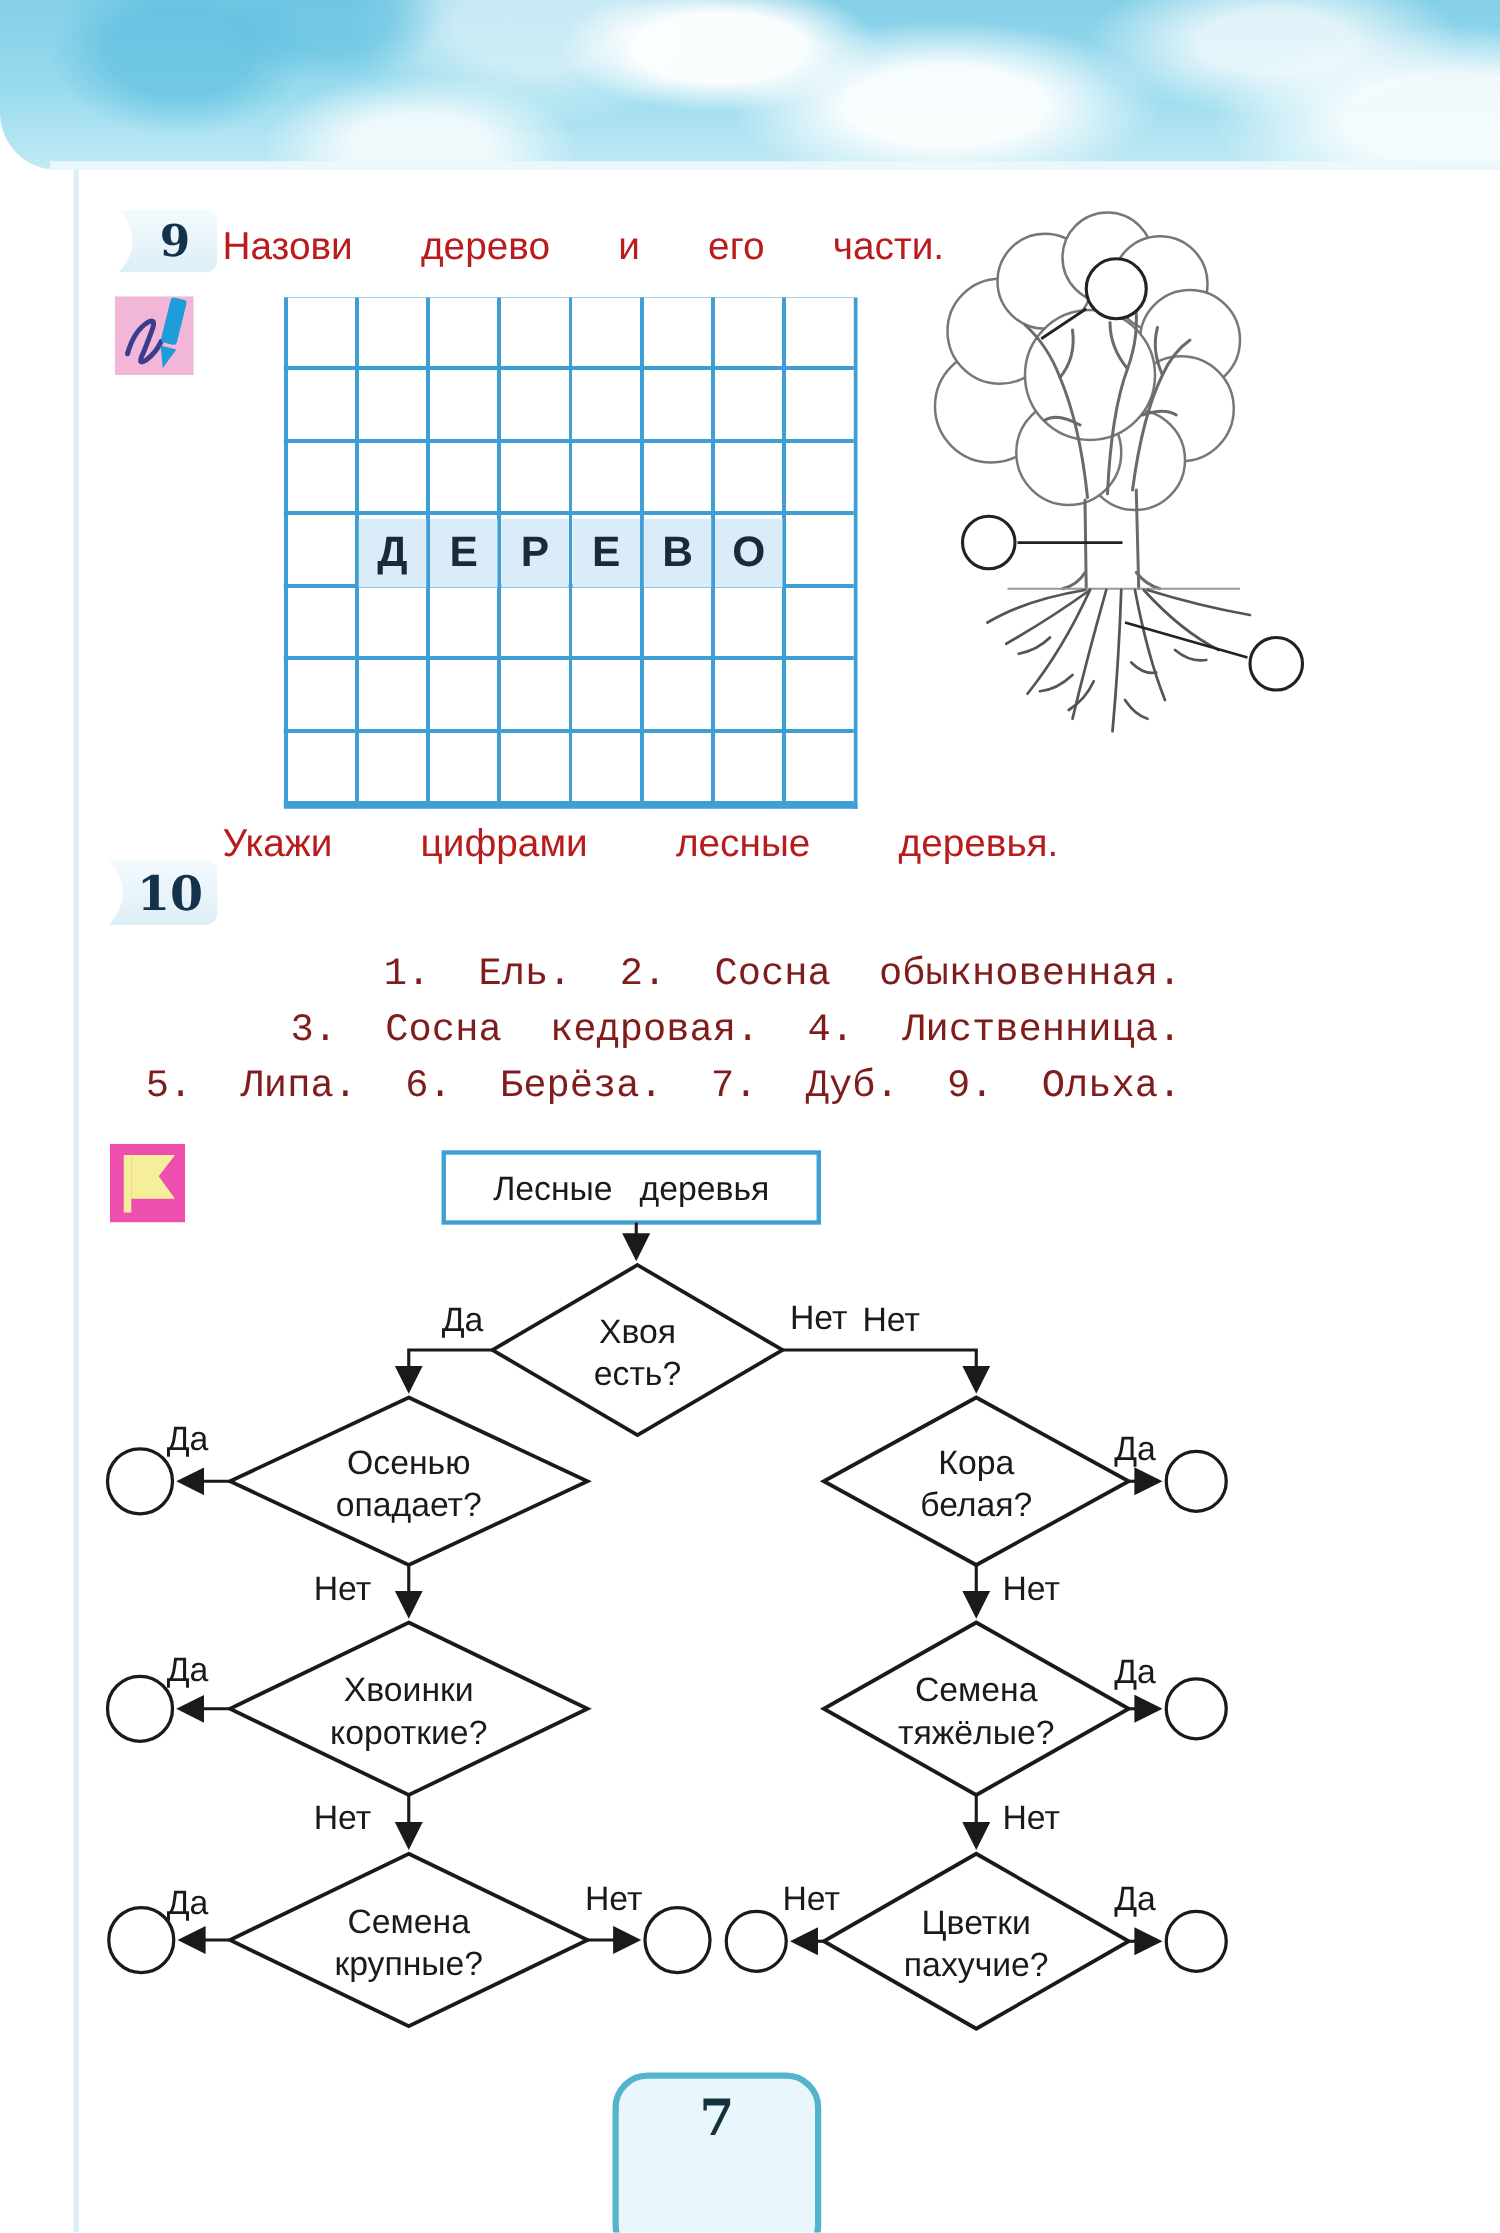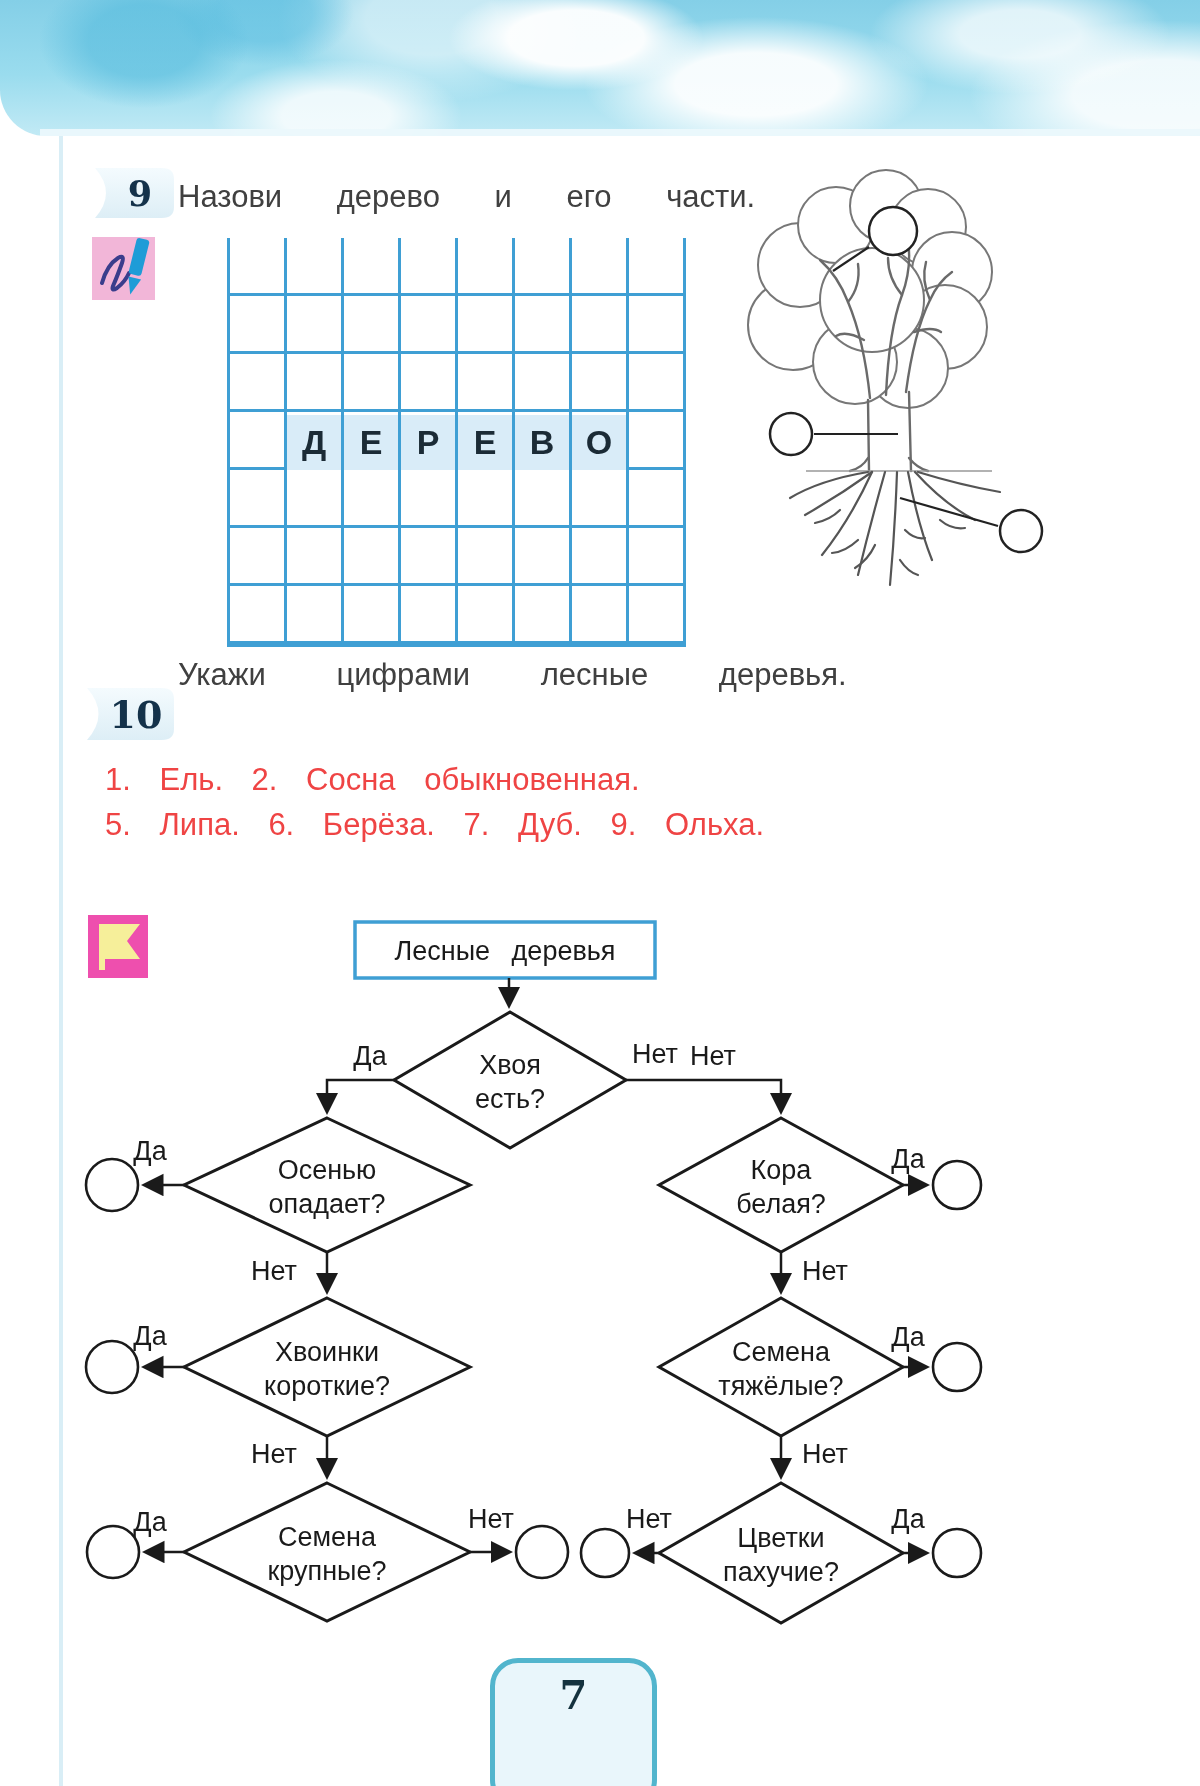--- a/index.html
+++ b/index.html
@@ -37,43 +37,43 @@
     position:absolute;left:0;top:0;width:100%;height:100%;
     display:flex;align-items:center;justify-content:center;
     font-family:"DejaVu Serif",serif;font-weight:bold;color:#14324a;
     padding-left:14px;box-sizing:border-box;
   }
   .badge9{left:92px;top:168px;width:82px;height:50px;}
   .badge9 .num{font-size:35px;}
   .badge10{left:84px;top:688px;width:90px;height:52px;}
   .badge10 .num{font-size:38px;}
   
-  .title{position:absolute;font-size:31px;color:#404040;white-space:nowrap;}
+  .title{position:absolute;font-size:31px;color:#b91c1c;white-space:nowrap;}
   .title9{left:178px;top:179px;word-spacing:46px;}
   .title10{left:178px;top:657px;word-spacing:62px;}
   
   .sq-icon{position:absolute;display:block;}
   
   .grid{
     position:absolute;left:227px;top:238px;width:456px;height:406px;
     border-right:3px solid #3f9fd4;border-bottom:3px solid #3f9fd4;
     background:
       repeating-linear-gradient(90deg,#3f9fd4 0 3px,transparent 3px 57px),
       repeating-linear-gradient(0deg,#3f9fd4 0 3px,transparent 3px 58px);
   }
   .grid .tile{
     position:absolute;top:177px;width:54px;height:55px;background:#d9ecf8;
     display:flex;align-items:center;justify-content:center;
     font-size:34px;font-weight:bold;color:#1b2b36;
   }
   
   .tree-list{
     position:absolute;left:105px;top:757px;width:840px;
-    text-align:left;font-size:31px;line-height:45px;color:#ef4444;
-    word-spacing:20px;white-space:nowrap;
+    text-align:right;font-size:31px;line-height:45px;color:#7f1d1d;
+    word-spacing:20px;white-space:nowrap;font-family:Liberation Mono, monospace;
   }
   
   .fc-line{stroke:#1a1a1a;stroke-width:2.5;fill:none;}
   .fc-shape{stroke:#1a1a1a;stroke-width:3;fill:#fff;}
   .fc-circle{stroke:#1a1a1a;stroke-width:2.6;fill:#fff;}
   .fc-text{font-family:"Liberation Sans",sans-serif;font-size:27px;fill:#1a1a1a;text-anchor:middle;}
   .fc-box{stroke:#3f9fd4;stroke-width:3.5;fill:#fff;}
   .fc-box-text{font-family:"Liberation Sans",sans-serif;font-size:27px;fill:#1a1a1a;text-anchor:middle;word-spacing:14px;}
   .tree-stroke{stroke:#777;stroke-width:2;fill:#fff;}
   .tree-branch{stroke:#6a6a6a;stroke-width:2.4;fill:none;stroke-linecap:round;}
@@ -192,20 +192,21 @@
 <div class="badge badge10">
   <svg width="90" height="52" viewBox="0 0 90 52">
     <path d="M3,0 H78 Q90,0 90,11 V41 Q90,52 78,52 H3 Q26,26 3,0 Z" fill="url(#bgrad)"></path>
   </svg>
   <div class="num">10</div>
 </div>
 <div class="title title10">Укажи цифрами лесные деревья.</div>
 
 <div class="tree-list">
   <div>1. Ель. 2. Сосна обыкновенная.</div>
+  <div>3. Сосна кедровая. 4. Лиственница.</div>
   <div>5. Липа. 6. Берёза. 7. Дуб. 9. Ольха.</div>
 </div>
 
 <svg class="sq-icon" style="left:88px;top:915px;" width="60" height="63" viewBox="0 0 60 63">
   <rect x="0" y="0" width="60" height="63" fill="#ee4fae"></rect>
   <rect x="11" y="9" width="6" height="46" fill="#f6ef9a"></rect>
   <polygon points="17,9 52,9 39,26 52,44 17,44" fill="#f6ef9a"></polygon>
 </svg>
 
 <svg style="position:absolute;left:60px;top:900px;" width="1000" height="770" viewBox="60 900 1000 770">

